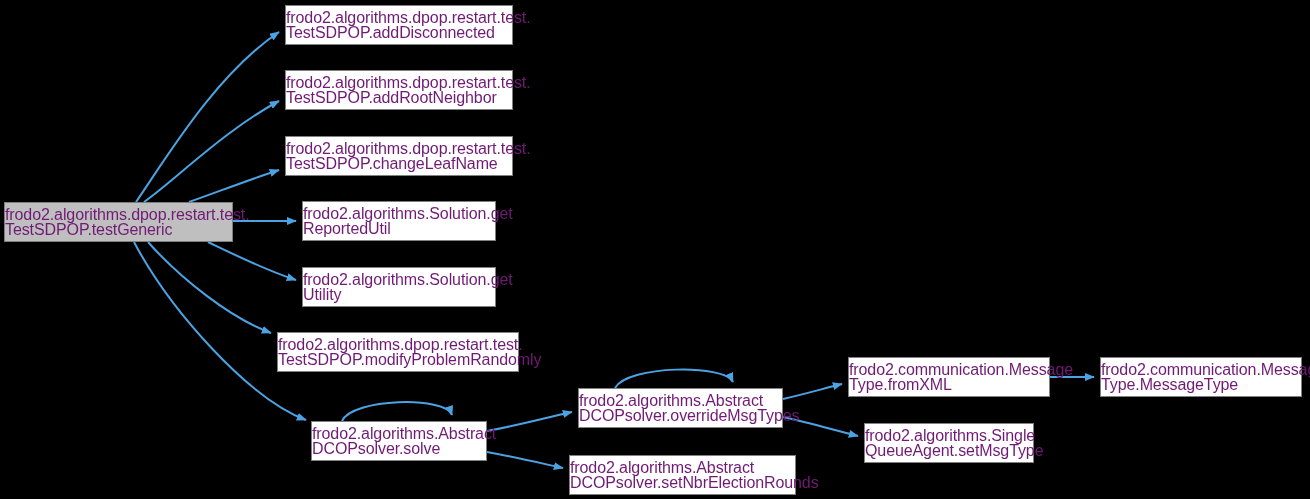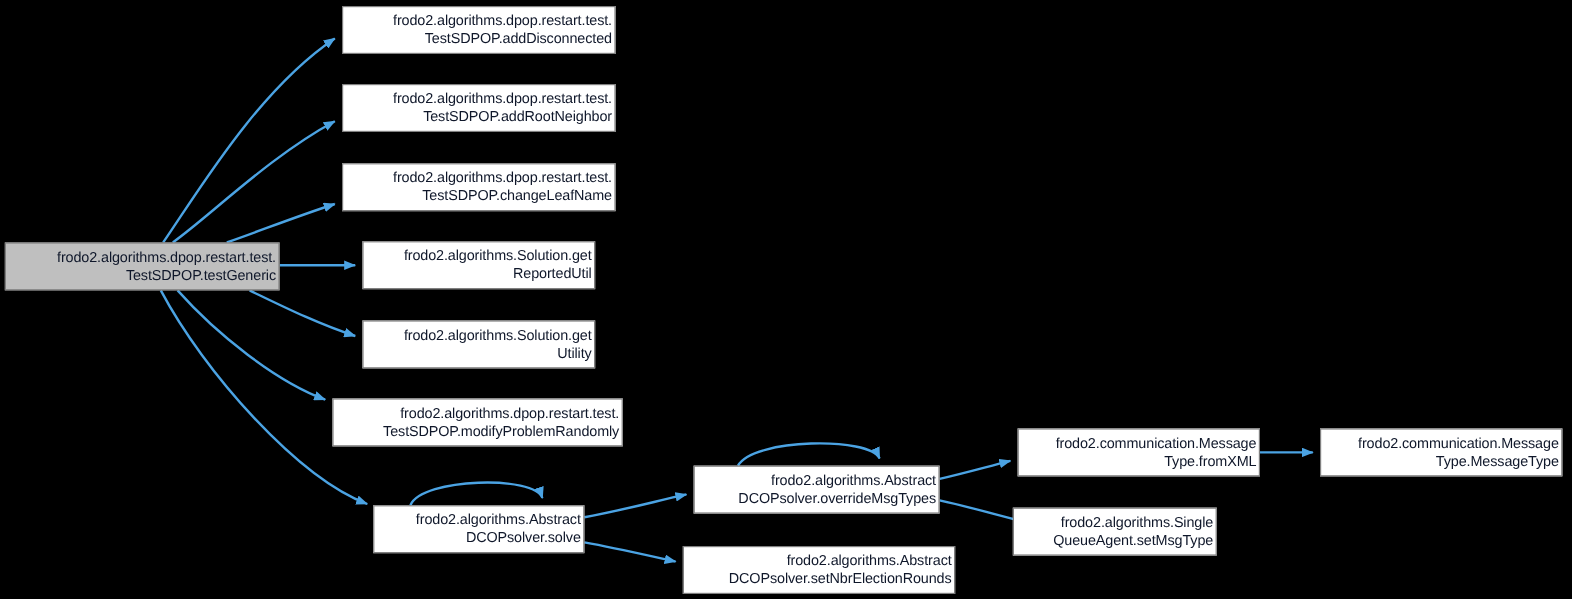--- a/index.html
+++ b/index.html
@@ -23,25 +23,25 @@
     width: 1310px;
     height: 499px;
     pointer-events: none;
   }
   .node {
     position: absolute;
     box-sizing: border-box;
     display: flex;
     align-items: center;
     justify-content: center;
-    text-align: right;
+    text-align: left;
     background: #ffffff;
     border: 1px solid #808080;
-    color: #0f172a;
-    font-size: 12px;
+    color: #701a75;
+    font-size: 16px;
     line-height: 15px;
     letter-spacing: -0.1px;
     white-space: pre-line;
     z-index: 2;
   }
   .node.highlight {
     background: #bfbfbf;
     border: 1px solid #7f7f7f;
   }
   .node-label {
@@ -96,19 +96,19 @@
       <div class="node" style="left: 277px; top: 332px; width: 242px; height: 40px;"><span class="node-label">frodo2.algorithms.dpop.restart.test.
 TestSDPOP.modifyProblemRandomly</span></div>
       <div class="node" style="left: 311px; top: 421px; width: 176px; height: 40px;"><span class="node-label">frodo2.algorithms.Abstract
 DCOPsolver.solve</span></div>
       <div class="node" style="left: 578px; top: 388px; width: 205px; height: 40px;"><span class="node-label">frodo2.algorithms.Abstract
 DCOPsolver.overrideMsgTypes</span></div>
       <div class="node" style="left: 569px; top: 455px; width: 227px; height: 40px;"><span class="node-label">frodo2.algorithms.Abstract
 DCOPsolver.setNbrElectionRounds</span></div>
       <div class="node" style="left: 848px; top: 357px; width: 202px; height: 40px;"><span class="node-label">frodo2.communication.Message
 Type.fromXML</span></div>
-      <div class="node" style="left: 844px; top: 423px; width: 170px; height: 40px;"><span class="node-label">frodo2.algorithms.Single
+      <div class="node" style="left: 864px; top: 423px; width: 170px; height: 40px;"><span class="node-label">frodo2.algorithms.Single
 QueueAgent.setMsgType</span></div>
       <div class="node" style="left: 1100px; top: 357px; width: 202px; height: 40px;"><span class="node-label">frodo2.communication.Message
 Type.MessageType</span></div>
     </div>
 
 </div>
 
 </body></html>

